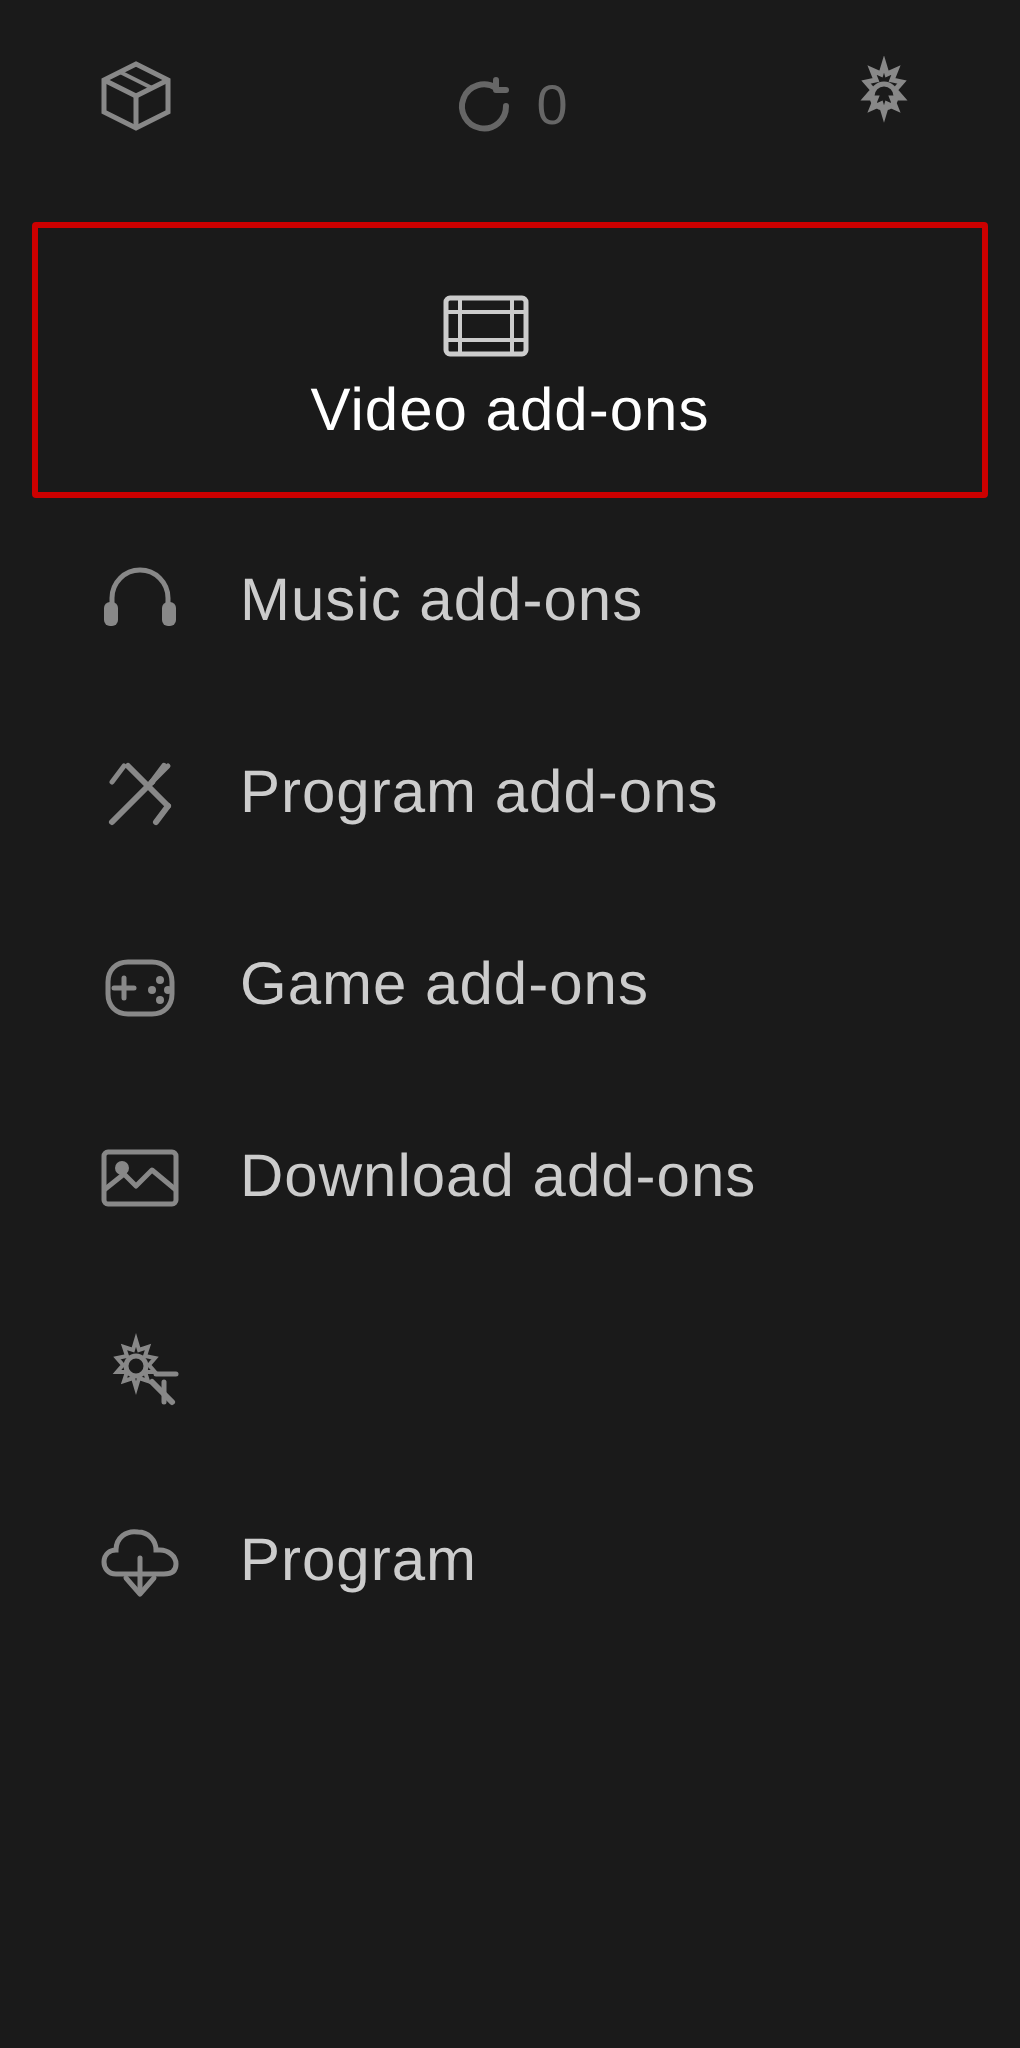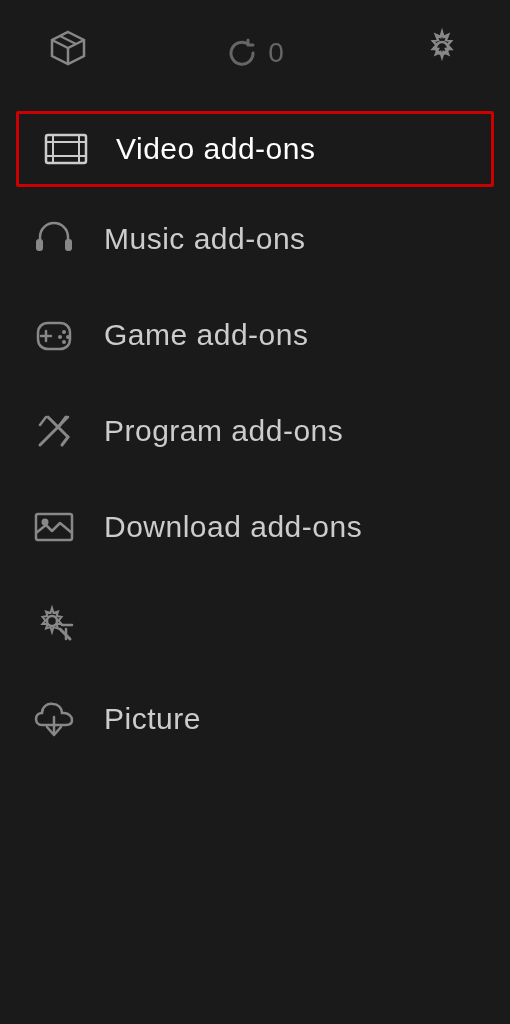--- a/index.html
+++ b/index.html
@@ -51,31 +51,32 @@
     .menu-list {
       display: flex;
       flex-direction: column;
       padding: 10px 0;
       flex: 1;
     }
 
     .menu-item {
       display: flex;
       align-items: center;
-      padding: 22px 28px;
+      padding: 22px 44px;
       cursor: pointer;
       position: relative;
     }
 
     .menu-item.active {
       outline: 3px solid #cc0000;
       outline-offset: -3px;
       margin: 4px 16px;
-      padding: 12px 24px;
+      padding: 26px 24px;
       border-radius: 2px;
+      flex-direction: column;
     }
 
     .menu-item .item-icon {
       width: 52px;
       height: 52px;
       display: flex;
       align-items: center;
       justify-content: center;
       margin-right: 24px;
       color: #888;
@@ -159,51 +160,51 @@
         <rect x="33" y="22" width="7" height="12" rx="3" ry="3" fill="#888"></rect>
       </svg>
     </span>
     <span class="item-label">Music add-ons</span>
   </div>
 
   <div class="menu-item">
     <span class="item-icon">
       <svg viewBox="0 0 44 44" xmlns="http://www.w3.org/2000/svg">
 
+        <line x1="8" y1="36" x2="28" y2="16" stroke="#888" stroke-width="3" stroke-linecap="round"></line>
+        <line x1="28" y1="16" x2="34" y2="8" stroke="#888" stroke-width="3" stroke-linecap="round"></line>
+        <line x1="36" y1="8" x2="30" y2="14" stroke="#888" stroke-width="2.5" stroke-linecap="round"></line>
+        <line x1="16" y1="8" x2="36" y2="28" stroke="#888" stroke-width="3" stroke-linecap="round"></line>
+        <line x1="36" y1="28" x2="30" y2="36" stroke="#888" stroke-width="3" stroke-linecap="round"></line>
+        <line x1="8" y1="16" x2="14" y2="8" stroke="#888" stroke-width="2.5" stroke-linecap="round"></line>
+      </svg>
+    </span>
+    <span class="item-label">Program add-ons</span>
+  </div>
+
+  <div class="menu-item">
+    <span class="item-icon">
+      <svg viewBox="0 0 44 44" xmlns="http://www.w3.org/2000/svg">
+
         <path d="M6 20 C6 14 10 10 16 10 L28 10 C34 10 38 14 38 20 L38 26 C38 32 34 36 28 36 L16 36 C10 36 6 32 6 26 Z" fill="none" stroke="#888" stroke-width="2.5"></path>
         <line x1="14" y1="18" x2="14" y2="28" stroke="#888" stroke-width="2.5" stroke-linecap="round"></line>
         <line x1="9" y1="23" x2="19" y2="23" stroke="#888" stroke-width="2.5" stroke-linecap="round"></line>
         <circle cx="32" cy="19" r="2" fill="#888"></circle>
         <circle cx="28" cy="24" r="2" fill="#888"></circle>
         <circle cx="36" cy="24" r="2" fill="#888"></circle>
         <circle cx="32" cy="29" r="2" fill="#888"></circle>
       </svg>
     </span>
     <span class="item-label">Game add-ons</span>
   </div>
 
   <div class="menu-item">
     <span class="item-icon">
       <svg viewBox="0 0 44 44" xmlns="http://www.w3.org/2000/svg">
 
-        <line x1="8" y1="36" x2="28" y2="16" stroke="#888" stroke-width="3" stroke-linecap="round"></line>
-        <line x1="28" y1="16" x2="34" y2="8" stroke="#888" stroke-width="3" stroke-linecap="round"></line>
-        <line x1="36" y1="8" x2="30" y2="14" stroke="#888" stroke-width="2.5" stroke-linecap="round"></line>
-        <line x1="16" y1="8" x2="36" y2="28" stroke="#888" stroke-width="3" stroke-linecap="round"></line>
-        <line x1="36" y1="28" x2="30" y2="36" stroke="#888" stroke-width="3" stroke-linecap="round"></line>
-        <line x1="8" y1="16" x2="14" y2="8" stroke="#888" stroke-width="2.5" stroke-linecap="round"></line>
-      </svg>
-    </span>
-    <span class="item-label">Program add-ons</span>
-  </div>
-
-  <div class="menu-item">
-    <span class="item-icon">
-      <svg viewBox="0 0 44 44" xmlns="http://www.w3.org/2000/svg">
-
         <rect x="4" y="9" width="36" height="26" rx="2" ry="2" fill="none" stroke="#888" stroke-width="2.5"></rect>
         <circle cx="13" cy="17" r="3.5" fill="#888"></circle>
         <polyline points="4,28 14,20 20,26 28,18 40,28" fill="none" stroke="#888" stroke-width="2.5" stroke-linejoin="round"></polyline>
       </svg>
     </span>
     <span class="item-label">Download add-ons</span>
   </div>
 
   <div class="menu-item">
     <span class="item-icon">
@@ -221,16 +222,16 @@
 
   <div class="menu-item">
     <span class="item-icon">
       <svg viewBox="0 0 44 44" xmlns="http://www.w3.org/2000/svg">
 
         <path d="M10 28 C6 28 4 25 4 22 C4 18 7 16 10 16 C10 10 15 6 21 7 C26 7 30 11 30 16 L32 16 C36 16 40 19 40 23 C40 27 37 28 34 28 Z" fill="none" stroke="#888" stroke-width="2.5"></path>
         <line x1="22" y1="20" x2="22" y2="36" stroke="#888" stroke-width="2.5" stroke-linecap="round"></line>
         <polyline points="15,30 22,38 29,30" fill="none" stroke="#888" stroke-width="2.5" stroke-linejoin="round" stroke-linecap="round"></polyline>
       </svg>
     </span>
-    <span class="item-label">Picture</span>
+    <span class="item-label">Program</span>
   </div>
 
 </div>
 
 </body></html>

